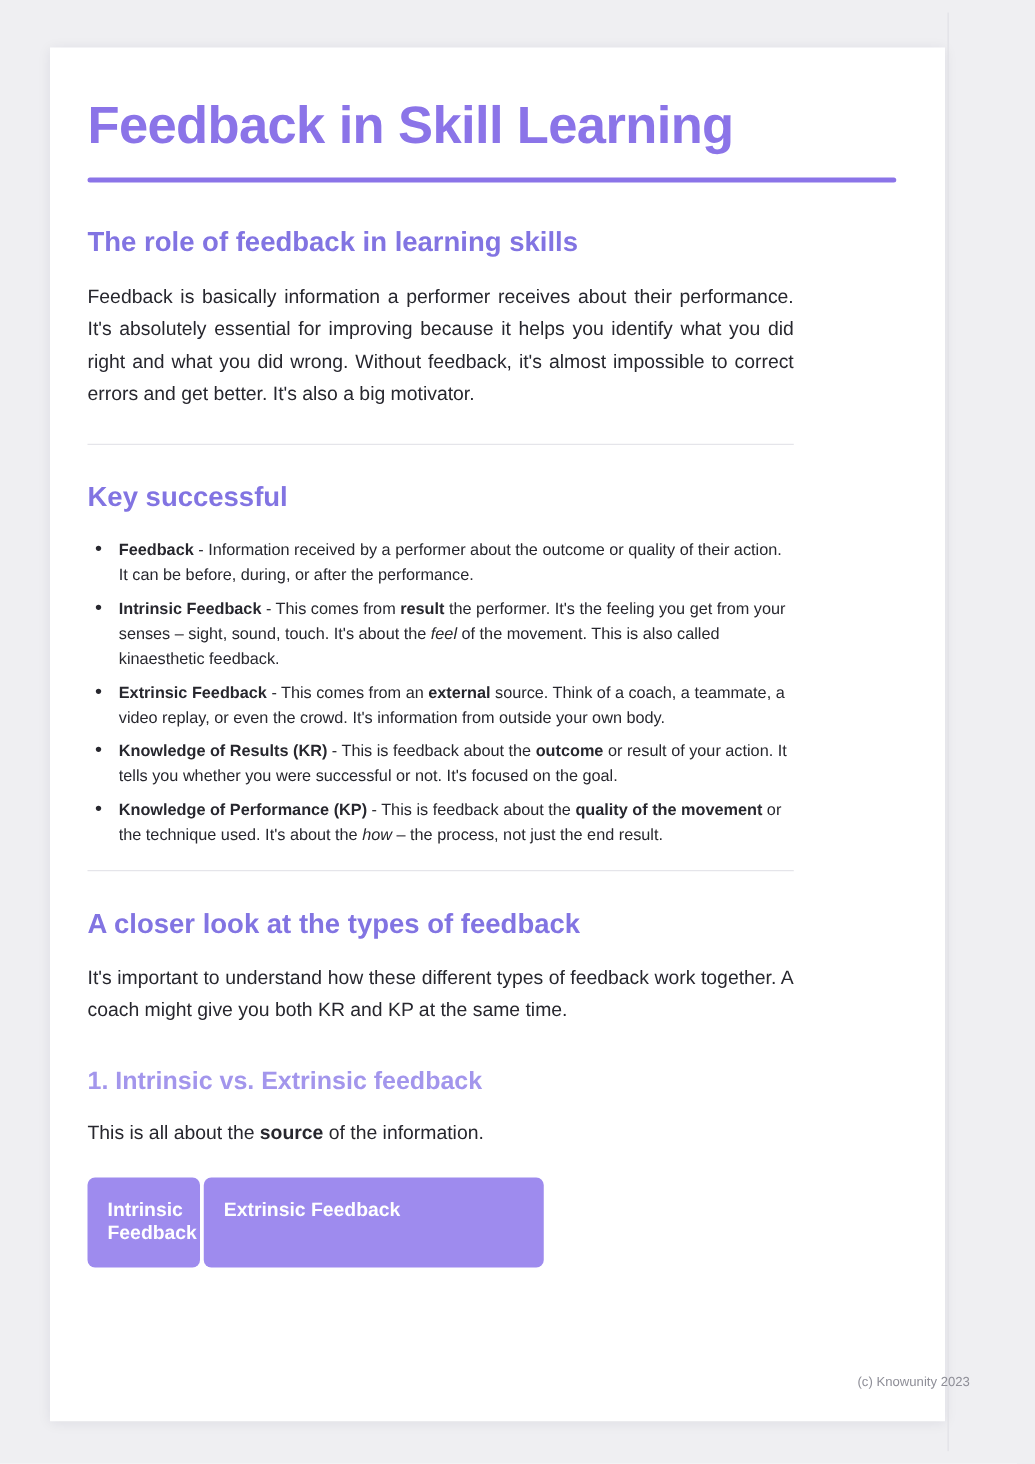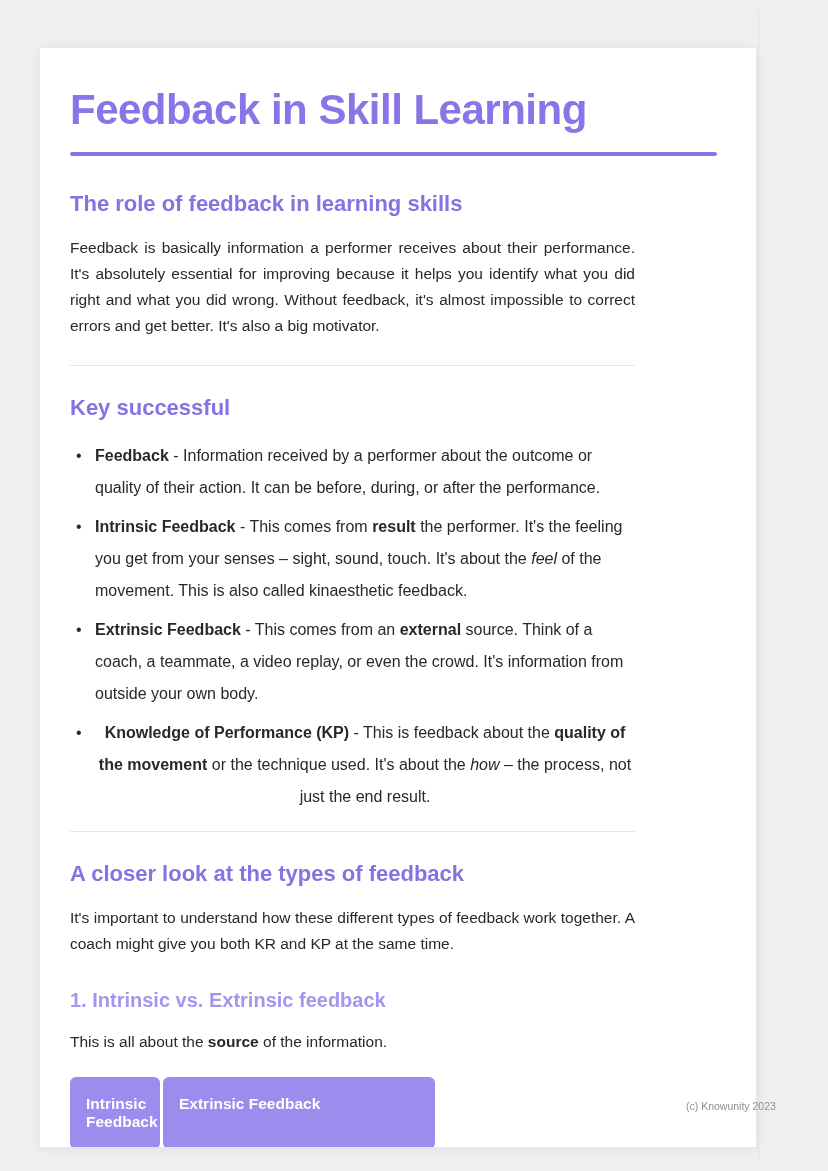--- a/index.html
+++ b/index.html
@@ -15,21 +15,21 @@
   * { margin: 0; padding: 0; box-sizing: border-box; }
   html, body { width: 828px; height: 1171px; }
   body {
     background: var(--page-background);
     font-family: "Liberation Sans", "DejaVu Sans", sans-serif;
     position: relative;
     overflow: hidden;
   }
   .page-card {
     position: absolute;
-    left: 40px; top: 48px;
+    left: 40px; top: 38px;
     width: 716px; height: 1099px;
     background: #ffffff;
     box-shadow: 0 1px 10px rgba(30,30,60,0.08);
     overflow: hidden;
   }
   .content { padding: 38px 0 0 30px; width: 677px; }
   h1 {
     font-size: 42px; line-height: 1.15; font-weight: 800;
     color: var(--title-purple); letter-spacing: -0.5px;
   }
@@ -50,23 +50,23 @@
   p {
     font-size: 15.5px; line-height: 26px;
     color: var(--body-text); margin-top: 16px;
   }
   p.justify { text-align: justify; }
   hr { border: none; border-top: 1px solid var(--divider); margin-top: 26px; }
   hr.hr2 { margin-top: 18px; }
   ul { list-style: none; margin-top: 18px; }
   li {
     position: relative; padding-left: 25px; margin-bottom: 7px;
-    font-size: 16px; line-height: 32px; color: var(--body-text);
+    font-size: 13px; line-height: 20px; color: var(--body-text);
   }
-  li:last-child { margin-bottom: 0; text-align: center; }
+  li:last-child { margin-bottom: 0; }
   li::before {
     content: "\2022";
     position: absolute; left: 6px; top: 0;
     font-size: 16px; color: var(--body-text);
   }
   .b { font-weight: 700; }
   .i { font-style: italic; }
   .table-head {
     display: grid;
     grid-template-columns: 90px 272px 1fr;
@@ -106,20 +106,21 @@
       <h2 class="first">The role of feedback in learning skills</h2>
       <p class="justify">Feedback is basically information a performer receives about their performance. It's absolutely essential for improving because it helps you identify what you did right and what you did wrong. Without feedback, it's almost impossible to correct errors and get better. It's also a big motivator.</p>
 
       <hr>
 
       <h2>Key successful</h2>
       <ul>
           <li><span class="b">Feedback</span><span> - Information received by a performer about the outcome or quality of their action. It can be before, during, or after the performance.</span></li>
           <li><span class="b">Intrinsic Feedback</span><span> - This comes from </span><span class="b">result</span><span> the performer. It's the feeling you get from your senses – sight, sound, touch. It's about the </span><span class="i">feel</span><span> of the movement. This is also called kinaesthetic feedback.</span></li>
           <li><span class="b">Extrinsic Feedback</span><span> - This comes from an </span><span class="b">external</span><span> source. Think of a coach, a teammate, a video replay, or even the crowd. It's information from outside your own body.</span></li>
+          <li><span class="b">Knowledge of Results (KR)</span><span> - This is feedback about the </span><span class="b">outcome</span><span> or result of your action. It tells you whether you were successful or not. It's focused on the goal.</span></li>
           <li><span class="b">Knowledge of Performance (KP)</span><span> - This is feedback about the </span><span class="b">quality of the movement</span><span> or the technique used. It's about the </span><span class="i">how</span><span> – the process, not just the end result.</span></li>
         </ul>
 
       <hr class="hr2">
 
       <h2>A closer look at the types of feedback</h2>
       <p class="justify">It's important to understand how these different types of feedback work together. A coach might give you both KR and KP at the same time.</p>
 
       <h3>1. Intrinsic vs. Extrinsic feedback</h3>
       <p><span>This is all about the </span><span class="b">source</span><span> of the information.</span></p>

